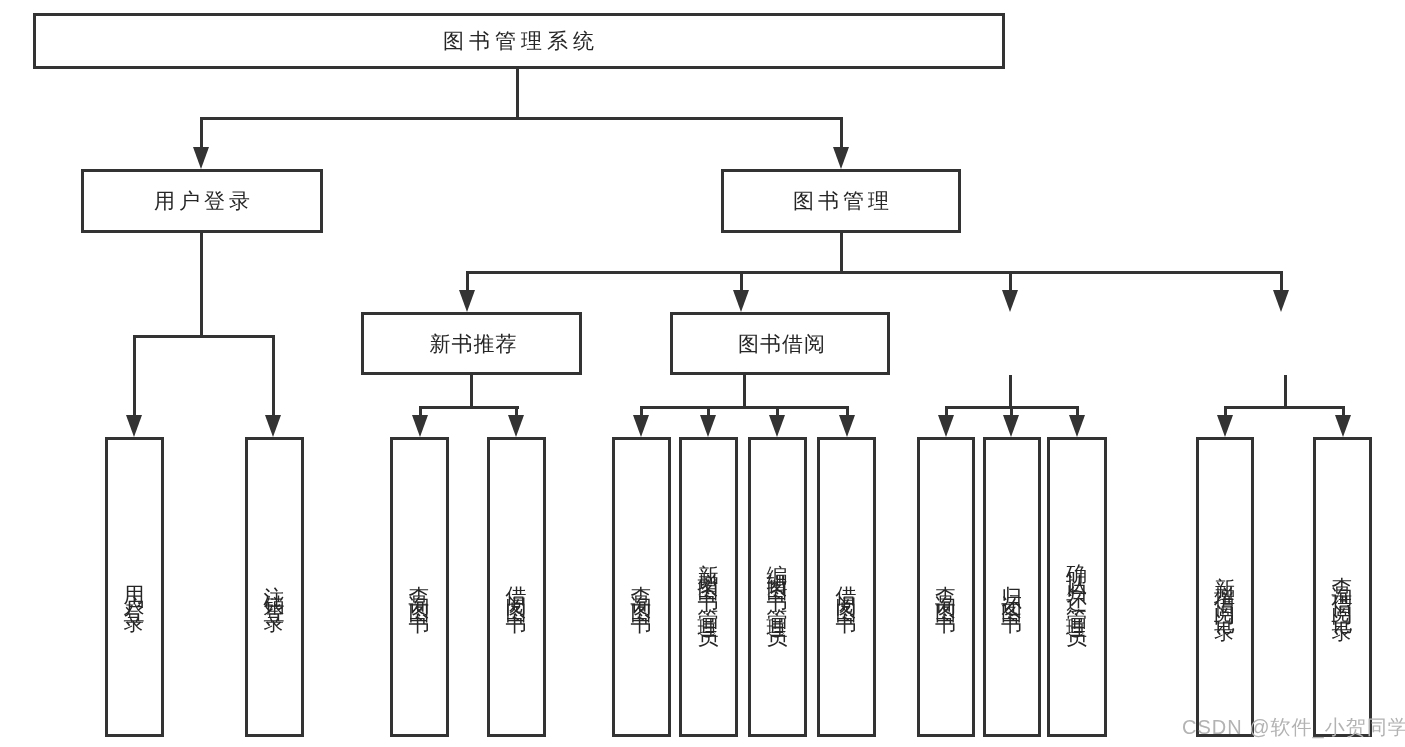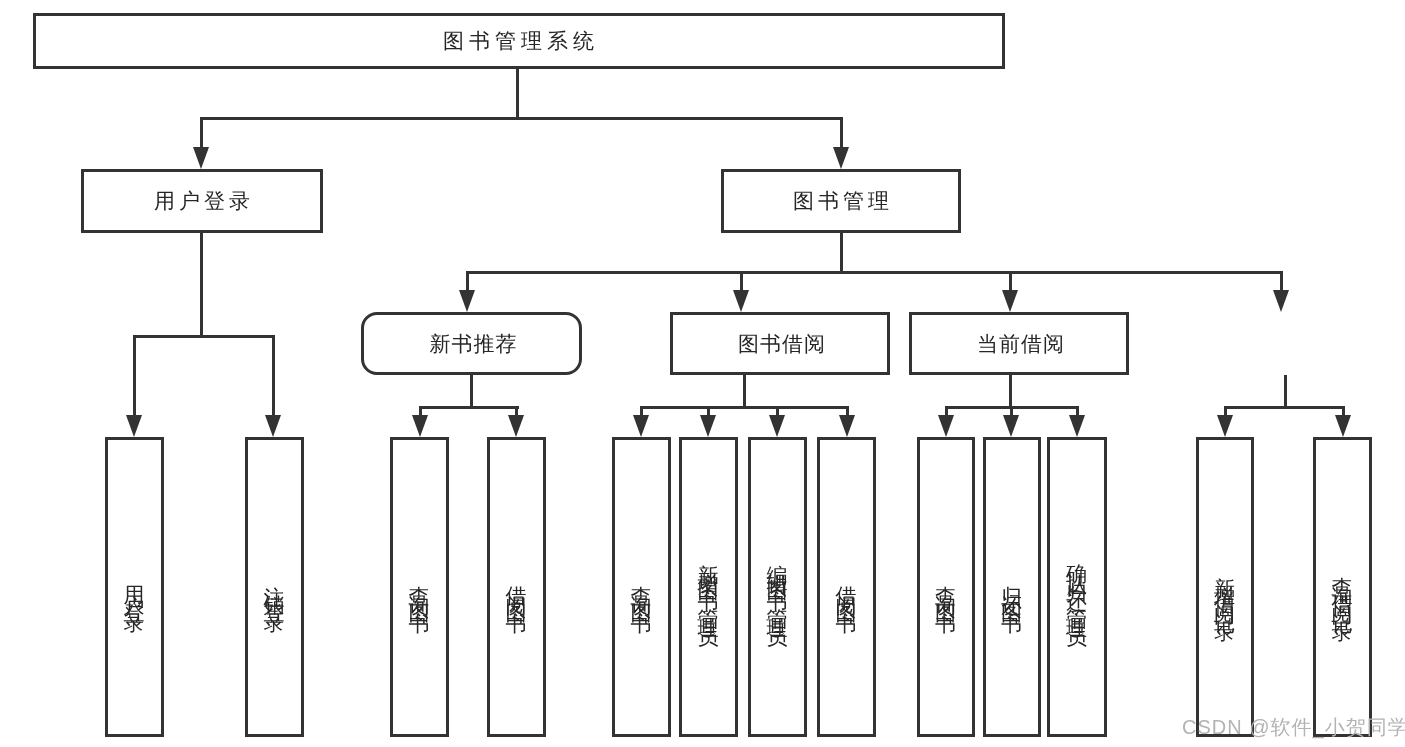--- a/index.html
+++ b/index.html
@@ -68,28 +68,25 @@
   <div class="ln" style="left:466px;top:271px;width:817px;height:3px;"></div>
   <div class="ln" style="left:466px;top:271px;width:3px;height:21px;"></div>
   <div class="arr" style="left:459px;top:290px;"></div>
   <div class="ln" style="left:740px;top:271px;width:3px;height:21px;"></div>
   <div class="arr" style="left:733px;top:290px;"></div>
   <div class="ln" style="left:1009px;top:271px;width:3px;height:21px;"></div>
   <div class="arr" style="left:1002px;top:290px;"></div>
   <div class="ln" style="left:1280px;top:271px;width:3px;height:21px;"></div>
   <div class="arr" style="left:1273px;top:290px;"></div>
 
-  <div class="hbox" style="left:361px;top:312px;width:221px;height:63px;letter-spacing:1px;border-radius:16px;">
+  <div class="hbox" style="left:361px;top:312px;width:221px;height:63px;letter-spacing:1px;">
     <span class="lbl">新书推荐</span>
   </div>
   <div class="hbox" style="left:670px;top:312px;width:220px;height:63px;letter-spacing:1px;">
     <span class="lbl">图书借阅</span>
-  </div>
-  <div class="hbox" style="left:909px;top:312px;width:220px;height:63px;letter-spacing:1px;">
-    <span class="lbl">当前借阅</span>
   </div>
 
   <div class="ln" style="left:470px;top:375px;width:3px;height:33px;"></div>
   <div class="ln" style="left:419px;top:406px;width:100px;height:3px;"></div>
   <div class="ln" style="left:419px;top:406px;width:3px;height:11px;"></div>
   <div class="arr" style="left:412px;top:415px;"></div>
   <div class="ln" style="left:515px;top:406px;width:3px;height:11px;"></div>
   <div class="arr" style="left:508px;top:415px;"></div>
 
   <div class="ln" style="left:743px;top:375px;width:3px;height:33px;"></div>

